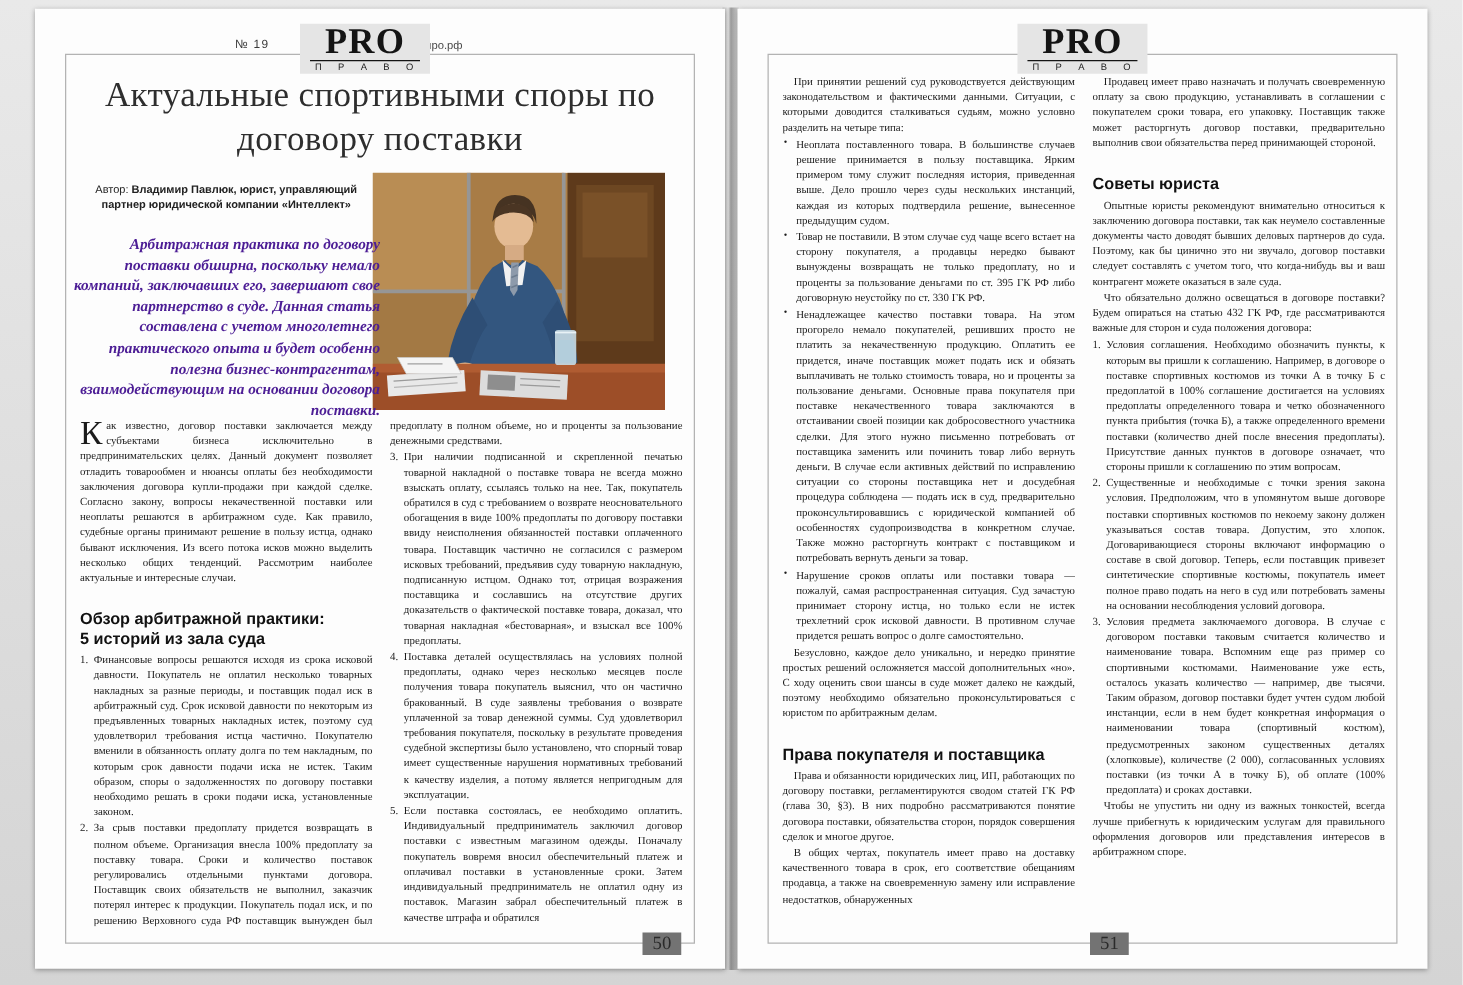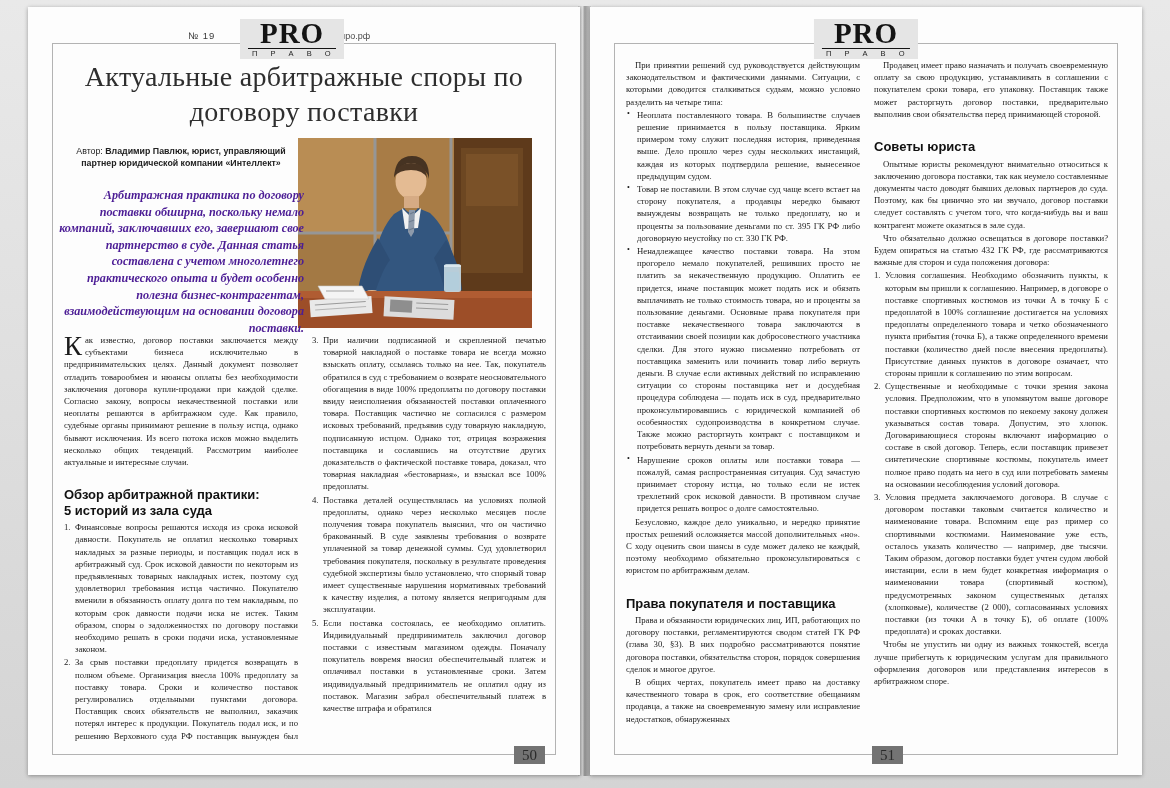--- a/index.html
+++ b/index.html
@@ -63,21 +63,21 @@
 
   <div class="page left">
     <div class="frame"></div>
     <div class="issue">№ 19</div>
     <div class="logo logo-left">
       <div class="pro">PRO</div>
       <div class="sub">П Р А В О</div>
     </div>
     <div class="site">идпро.рф</div>
 
-    <h1 class="title">Актуальные арбитражные споры по договору поставки</h1>
+    <h1 class="title">Актуальные спортивными споры по договору поставки</h1>
 
     <div class="author">
       <span>Автор:</span>
       <b>Владимир Павлюк, юрист, управляющий партнер юридической компании «Интеллект»</b>
     </div>
 
     <div class="photo">
       <svg viewBox="0 0 234 190" preserveAspectRatio="none">
         <rect width="234" height="190" fill="#ad8049"></rect>
         <rect x="0" y="0" width="77" height="95" fill="#b98d54"></rect>
@@ -141,20 +141,21 @@
         <div class="li">
           <span class="num">1.</span>
           <span>Финансовые вопросы решаются исходя из срока исковой давности. Покупатель не оплатил несколько товарных накладных за разные периоды, и поставщик подал иск в арбитражный суд. Срок исковой давности по некоторым из предъявленных товарных накладных истек, поэтому суд удовлетворил требования истца частично. Покупателю вменили в обязанность оплату долга по тем накладным, по которым срок давности подачи иска не истек. Таким образом, споры о задолженностях по договору поставки необходимо решать в сроки подачи иска, установленные законом.</span>
         </div>
         <div class="li">
           <span class="num">2.</span>
           <span>За срыв поставки предоплату придется возвращать в полном объеме. Организация внесла 100% предоплату за поставку товара. Сроки и количество поставок регулировались отдельными пунктами договора. Поставщик своих обязательств не выполнил, заказчик потерял интерес к продукции. Покупатель подал иск, и по решению Верховного суда РФ поставщик вынужден был возвращать не только</span>
         </div>
       </div>
       <div class="col body">
+        <div class="para">предоплату в полном объеме, но и проценты за пользование денежными средствами.</div>
         <div class="li">
           <span class="num">3.</span>
           <span>При наличии подписанной и скрепленной печатью товарной накладной о поставке товара не всегда можно взыскать оплату, ссылаясь только на нее. Так, покупатель обратился в суд с требованием о возврате неосновательного обогащения в виде 100% предоплаты по договору поставки ввиду неисполнения обязанностей поставки оплаченного товара. Поставщик частично не согласился с размером исковых требований, предъявив суду товарную накладную, подписанную истцом. Однако тот, отрицая возражения поставщика и сославшись на отсутствие других доказательств о фактической поставке товара, доказал, что товарная накладная «бестоварная», и взыскал все 100% предоплаты.</span>
         </div>
         <div class="li">
           <span class="num">4.</span>
           <span>Поставка деталей осуществлялась на условиях полной предоплаты, однако через несколько месяцев после получения товара покупатель выяснил, что он частично бракованный. В суде заявлены требования о возврате уплаченной за товар денежной суммы. Суд удовлетворил требования покупателя, поскольку в результате проведения судебной экспертизы было установлено, что спорный товар имеет существенные нарушения нормативных требований к качеству изделия, а потому является непригодным для эксплуатации.</span>
         </div>
         <div class="li">
           <span class="num">5.</span>

